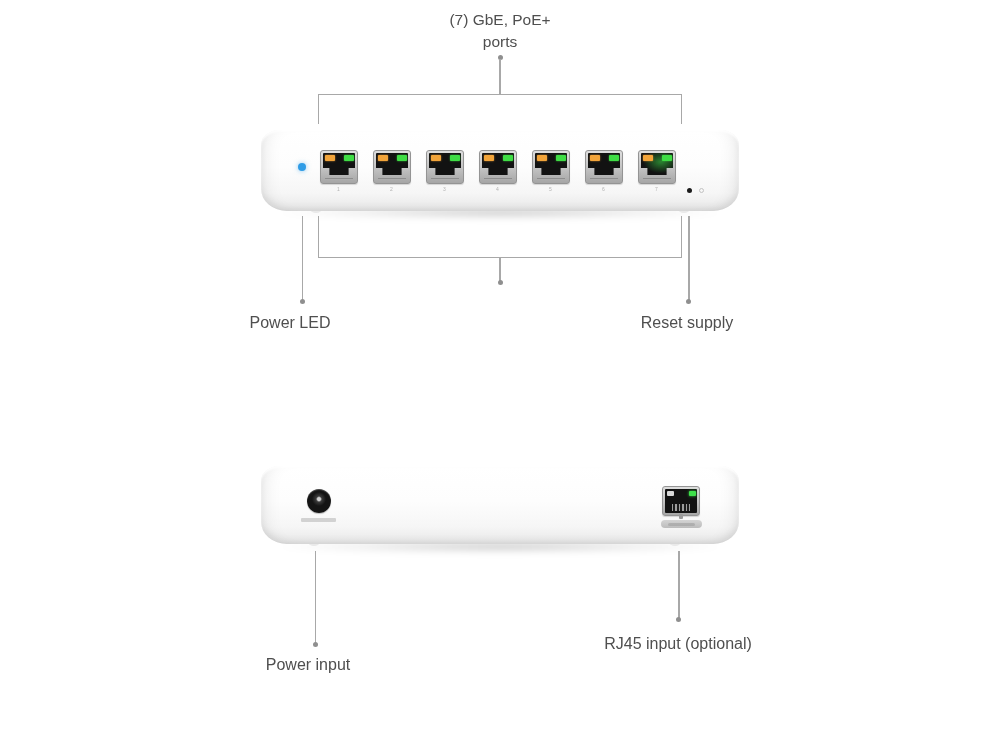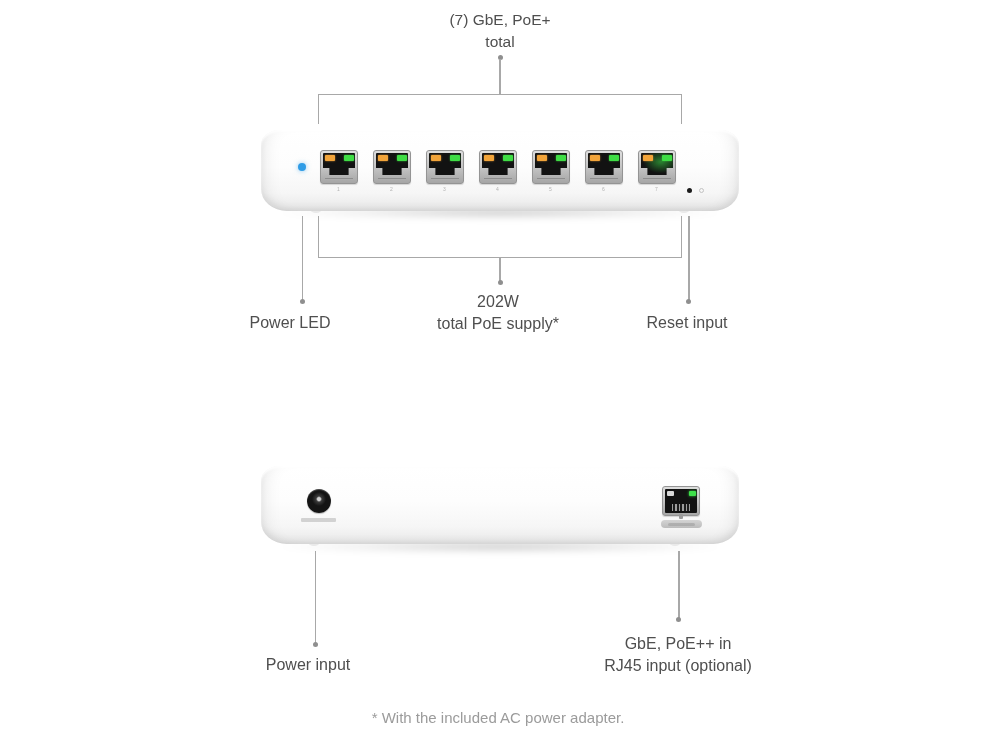--- a/index.html
+++ b/index.html
@@ -92,21 +92,21 @@
   }
   .poe-badge .smudge { position:absolute; left:7px; top:2.5px; width:27px; height:3px; background:#9e9e9e; opacity:0.6; border-radius:1.5px; }
 </style>
 </head>
 <body>
 
 <div class="stage">
 
   <div class="callout" style="left:500px; top:9px; font-size:15.5px;">
     <div>(7) GbE, PoE+</div>
-    <div>total</div>
+    <div>ports</div>
   </div>
   <div class="ldot" style="left:497.5px; top:54.5px;"></div>
   <div class="lline" style="left:499.3px; top:59px; height:35px;"></div>
   <div class="bracket open-bottom" style="left:317.5px; top:94px; width:364px; height:30px;"></div>
 
   <div class="device-shadow" style="left:272px; top:205px; width:456px;"></div>
   <div class="foot" style="left:310px; top:208px;"></div>
   <div class="foot" style="left:678px; top:208px;"></div>
   <div class="device" style="top:130px; height:81px;">
     <div class="power-led" style="left:36.5px; top:33px;"></div>
@@ -186,28 +186,24 @@
     </div>
   </div>
 
   <div class="lline" style="left:301.5px; top:216px; height:85px;"></div>
   <div class="ldot" style="left:299.8px; top:299px;"></div>
   <div class="callout" style="left:290px; top:312px;">Power LED</div>
 
   <div class="bracket open-top" style="left:317.5px; top:216px; width:364px; height:42px;"></div>
   <div class="lline" style="left:499.3px; top:258px; height:23px;"></div>
   <div class="ldot" style="left:497.5px; top:280px;"></div>
-  <div class="callout" style="left:498px; top:291px;">
-    <div>202W</div>
-    <div>total PoE supply*</div>
-  </div>
 
   <div class="lline" style="left:688px; top:216px; height:85px;"></div>
   <div class="ldot" style="left:686.3px; top:299px;"></div>
-  <div class="callout" style="left:687px; top:312px;">Reset input</div>
+  <div class="callout" style="left:687px; top:312px;">Reset supply</div>
 
   <div class="device-shadow" style="left:272px; top:539px; width:456px;"></div>
   <div class="foot" style="left:308px; top:541px;"></div>
   <div class="foot" style="left:669px; top:541px;"></div>
   <div class="device" style="top:466px; height:78px;">
     <div class="barrel" style="left:45.5px; top:23px;"></div>
     <div class="micro-mark" style="left:40px; top:52px; width:35px; height:3.5px; opacity:0.75;"></div>
   </div>
   <div class="back-port">
     <div class="port-bezel"></div>
@@ -222,19 +218,17 @@
       <div class="smudge"></div>
     </div>
 
   <div class="lline" style="left:314.5px; top:551px; height:92px;"></div>
   <div class="ldot" style="left:312.8px; top:642px;"></div>
   <div class="callout" style="left:308px; top:654px;">Power input</div>
 
   <div class="lline" style="left:678px; top:551px; height:68px;"></div>
   <div class="ldot" style="left:676.3px; top:617px;"></div>
   <div class="callout" style="left:678px; top:633px;">
-    <div>GbE, PoE++ in</div>
     <div>RJ45 input (optional)</div>
   </div>
 
-  <div class="footnote" style="left:498px; top:709px;">* With the included AC power adapter.</div>
 
 </div>
 
 </body></html>

